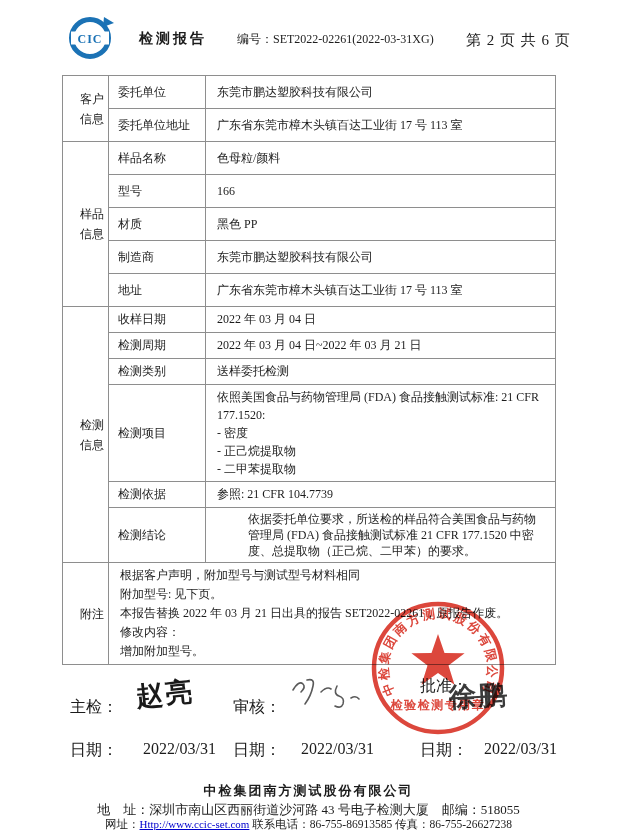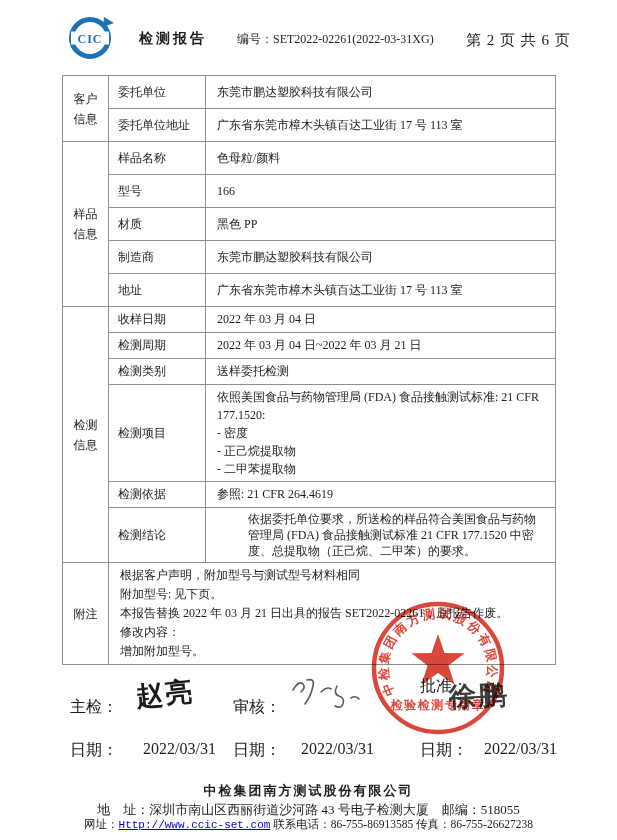--- a/index.html
+++ b/index.html
@@ -18,21 +18,21 @@
   .hdr-no    { left:237px; top:31px; font-size:12px; font-weight:normal; }
   .hdr-page  { left:466px; top:31px; font-size:15px; font-weight:normal; letter-spacing:1px; white-space:nowrap; }
   .logo-svg  { left:62px; top:13px; }
 
   
   table.report {
     position:absolute; left:62px; top:75px; width:493px;
     border-collapse:collapse; table-layout:fixed; font-size:12px;
   }
   table.report td { border:1px solid #8e8e8e; vertical-align:middle; }
-  td.group { text-align:center; line-height:20px; padding:2px 4px; }
+  td.group { text-align:right; line-height:20px; padding:2px 4px; }
   td.group .gline { display:block; }
   td.lbl { padding:3px 4px 3px 9px; }
   td.val { padding:3px 8px 3px 11px; }
   tr.h33 { height:33px; }
   tr.h26 { height:26px; }
   tr.hproj { height:90px; }
   tr.hconc { height:50px; }
   tr.hnote { height:96px; }
   .mline { line-height:18px; }
   .cline { line-height:16px;margin-left:31px; }
@@ -48,21 +48,21 @@
   .sig-name.third { transform:rotate(-3deg); text-decoration:line-through; color:#3a3a3a; }
 
   
   .stamp { mix-blend-mode:multiply; opacity:0.92; }
 
   
   .foot { left:0; width:617px; text-align:center; white-space:nowrap; }
   .foot-company { top:782px; font-size:13px; font-weight:bold; letter-spacing:2px; }
   .foot-addr { top:801px; font-size:13px; }
   .foot-web  { top:817px; font-size:11.5px; }
-  a.weblink { color:#0000cc; text-decoration:underline; cursor:pointer; font-family:Liberation Mono, monospace; font-size:11px; }
+  a.weblink { color:#0000cc; text-decoration:underline; cursor:pointer; font-family:Liberation Serif, serif; font-size:11px; }
 </style>
 </head>
 <body>
 
 <svg class="abs logo-svg" width="58" height="50" viewBox="0 0 58 50">
   <circle cx="28" cy="25" r="18.5" fill="none" stroke="#1b72b5" stroke-width="5"></circle>
   <polygon points="42,4 52,10 41,14" fill="#1b72b5"></polygon>
   <rect x="9" y="18.5" width="38" height="13" fill="#ffffff"></rect>
   <text x="28" y="29.5" text-anchor="middle" font-family="Liberation Serif, DejaVu Serif, serif" font-size="12" font-weight="bold" fill="#1b72b5" letter-spacing="1">CIC</text>
 </svg>
@@ -136,21 +136,21 @@
     <td class="lbl">检测项目</td>
     <td class="val top">
       <div class="mline">依照美国食品与药物管理局 (FDA) 食品接触测试标准: 21 CFR 177.1520:</div>
       <div class="mline">- 密度</div>
       <div class="mline">- 正己烷提取物</div>
       <div class="mline">- 二甲苯提取物</div>
     </td>
   </tr>
   <tr class="h26">
     <td class="lbl">检测依据</td>
-    <td class="val">参照: 21 CFR 264.4619</td>
+    <td class="val">参照: 21 CFR 104.7739</td>
   </tr>
   <tr class="hconc">
     <td class="lbl">检测结论</td>
     <td class="val">
       <div class="cline">依据委托单位要求，所送检的样品符合美国食品与药物管理局 (FDA) 食品接触测试标准 21 CFR 177.1520 中密度、总提取物（正己烷、二甲苯）的要求。</div>
     </td>
   </tr>
 
   <tr class="hnote">
     <td class="group">附注</td>

